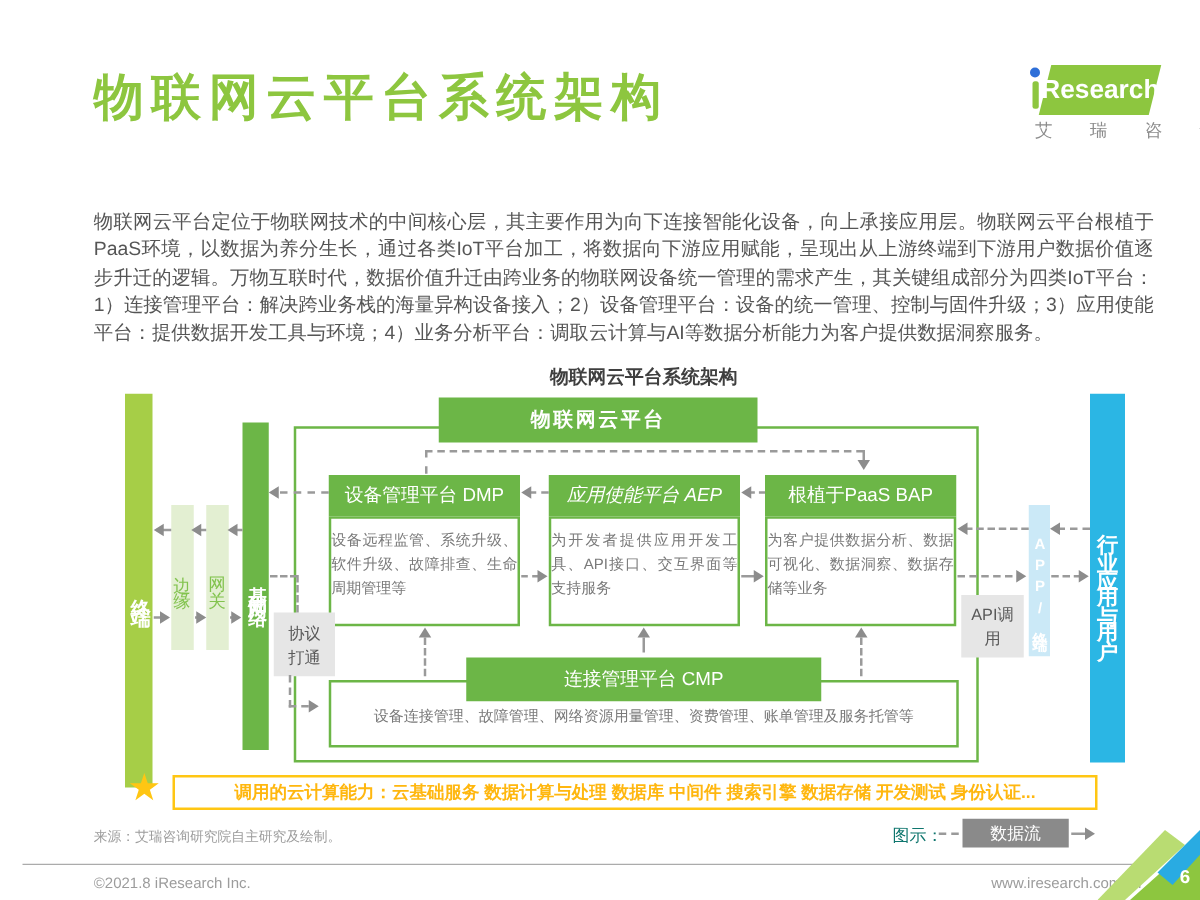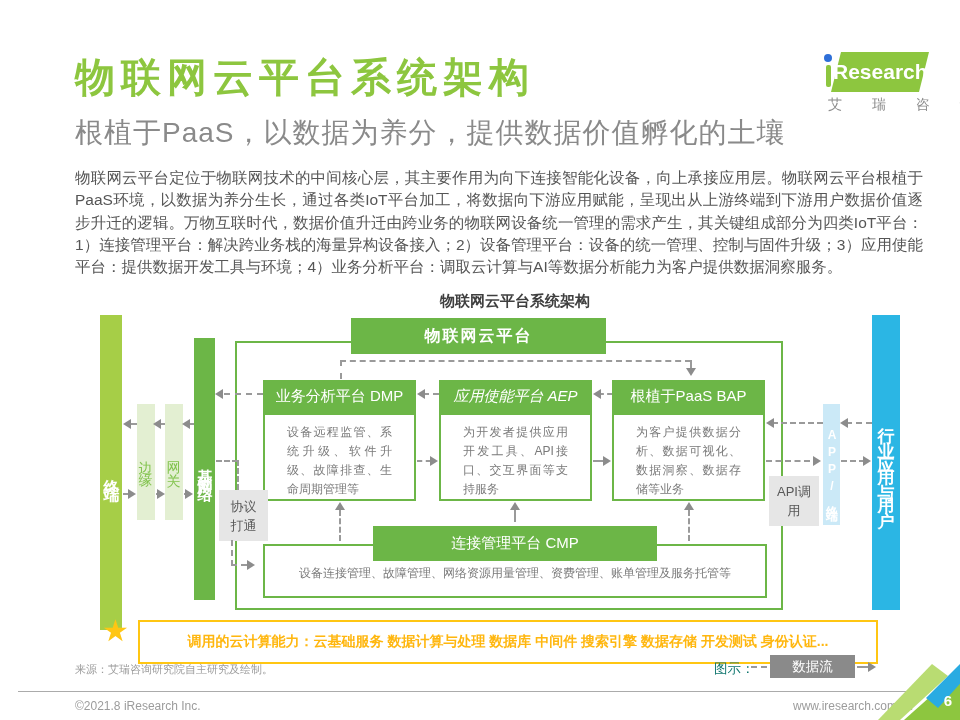--- a/index.html
+++ b/index.html
@@ -16,21 +16,21 @@
   .logo-flag span{transform:skewX(14deg);color:#fff;font-weight:bold;font-size:21px;}
   .logo-i-stem{position:absolute;left:808px;top:65px;width:5px;height:22px;background:#8DC63F;border-radius:2px;}
   .logo-i-dot{position:absolute;left:806px;top:54px;width:8px;height:8px;border-radius:50%;background:#2E6FD8;}
   .logo-caption{position:absolute;left:810px;top:96px;font-size:14px;color:#8C8C8C;letter-spacing:13px;white-space:nowrap;}
   
   .dg-title{font-size:15px;font-weight:bold;color:#3F3F3F;text-align:center;}
   .outer-box{border:2px solid #6CB647;box-sizing:border-box;}
   .green-bar{background:#6CB647;color:#fff;display:flex;align-items:center;justify-content:center;box-sizing:border-box;}
   .plat-head{background:#6CB647;color:#fff;font-size:15px;display:flex;align-items:center;justify-content:center;box-sizing:border-box;white-space:nowrap;}
   .plat-body{background:#fff;border:2px solid #6CB647;box-sizing:border-box;font-size:12px;color:#7A7A7A;
-             line-height:19px;padding:8px 22px;text-align:justify;}
+             line-height:19px;padding:8px 0;text-align:justify;}
   .vbar{display:flex;align-items:center;justify-content:center;writing-mode:vertical-rl;text-orientation:upright;box-sizing:border-box;}
   .gray-box{background:#E6E6E6;color:#595959;font-size:13px;line-height:19px;display:flex;align-items:center;justify-content:center;text-align:center;box-sizing:border-box;flex-wrap:wrap;}
   .dash-h{position:absolute;border-top:2px dashed #9a9a9a;}
   .dash-v{position:absolute;border-left:2px dashed #9a9a9a;}
   .head{position:absolute;width:0;height:0;}
   .head-l{border:5px solid transparent;border-left:0;border-right:8px solid #8c8c8c;}
   .head-r{border:5px solid transparent;border-right:0;border-left:8px solid #8c8c8c;}
   .head-u{border:5px solid transparent;border-top:0;border-bottom:8px solid #8c8c8c;}
   .head-d{border:5px solid transparent;border-bottom:0;border-top:8px solid #8c8c8c;}
   
@@ -50,36 +50,35 @@
 
   <h1 class="page-title abs" style="left:57px;top:50px;">物联网云平台系统架构</h1>
   <div>
     <span class="logo-i-dot"></span>
     <span class="logo-i-stem"></span>
     <div class="logo-flag">
       <span>Research</span>
     </div>
     <div class="logo-caption">艾 瑞 咨 询</div>
   </div>
-  <h2 class="page-subtitle abs" style="left:57px;top:114px;">根植于PaaS，以数据为养分，提供数据价值孵化的土壤</h2>
   <p class="intro abs" style="left:57px;top:167px;width:848px;">物联网云平台定位于物联网技术的中间核心层，其主要作用为向下连接智能化设备，向上承接应用层。物联网云平台根植于PaaS环境，以数据为养分生长，通过各类IoT平台加工，将数据向下游应用赋能，呈现出从上游终端到下游用户数据价值逐步升迁的逻辑。万物互联时代，数据价值升迁由跨业务的物联网设备统一管理的需求产生，其关键组成部分为四类IoT平台：1）连接管理平台：解决跨业务栈的海量异构设备接入；2）设备管理平台：设备的统一管理、控制与固件升级；3）应用使能平台：提供数据开发工具与环境；4）业务分析平台：调取云计算与AI等数据分析能力为客户提供数据洞察服务。</p>
 
   <div>
     <div class="dg-title abs" style="left:217px;top:292px;width:560px;">物联网云平台系统架构</div>
 
     <div class="outer-box abs" style="left:217px;top:341px;width:548px;height:269px;"></div>
 
     <div class="vbar abs" style="left:82px;top:315px;width:22px;height:315px;background:#A6CE47;color:#fff;font-size:16px;font-weight:bold;letter-spacing:7px;">终端</div>
     <div class="vbar abs" style="left:119px;top:404px;width:18px;height:116px;background:#E3EFD2;color:#82C34E;font-size:14px;letter-spacing:12px;">边缘</div>
     <div class="vbar abs" style="left:147px;top:404px;width:18px;height:116px;background:#E3EFD2;color:#82C34E;font-size:14px;letter-spacing:12px;">网关</div>
     <div class="vbar abs" style="left:176px;top:338px;width:21px;height:262px;background:#6CB647;color:#fff;font-size:15px;font-weight:bold;letter-spacing:6px;">基础网络</div>
 
     <div class="green-bar abs" style="left:333px;top:318px;width:255px;height:36px;font-size:16px;font-weight:bold;letter-spacing:2px;">物联网云平台</div>
 
-    <div class="plat-head abs" style="left:245px;top:380px;width:153px;height:33px;">业务分析平台 DMP</div>
+    <div class="plat-head abs" style="left:245px;top:380px;width:153px;height:33px;">设备管理平台 DMP</div>
     <div class="plat-body abs" style="left:245px;top:413px;width:153px;height:88px;">设备远程监管、系统升级、软件升级、故障排查、生命周期管理等</div>
 
     <div class="plat-head abs" style="left:421px;top:380px;width:153px;height:33px;font-style:italic;">应用使能平台 AEP</div>
     <div class="plat-body abs" style="left:421px;top:413px;width:153px;height:88px;">为开发者提供应用开发工具、API接口、交互界面等支持服务</div>
 
     <div class="plat-head abs" style="left:594px;top:380px;width:153px;height:33px;">根植于PaaS BAP</div>
     <div class="plat-body abs" style="left:594px;top:413px;width:153px;height:88px;">为客户提供数据分析、数据可视化、数据洞察、数据存储等业务</div>
 
     <div class="plat-body abs" style="left:245px;top:544px;width:504px;height:54px;padding:0;display:flex;align-items:flex-end;justify-content:center;">
       <span style="font-size:12px;color:#7A7A7A;padding-bottom:12px;font-family:Liberation Mono, monospace;">设备连接管理、故障管理、网络资源用量管理、资费管理、账单管理及服务托管等</span>
@@ -135,21 +134,21 @@
         <div class="head head-r" style="left: 167px; top: 489px;"></div>
         <div class="head head-r" style="left: 229px; top: 560px;"></div>
         <div class="head head-u" style="left: 317px; top: 502px;"></div>
         <div class="head head-u" style="left: 492px; top: 502px;"></div>
         <div class="head head-u" style="left: 666px; top: 502px;"></div>
         <div class="head head-d" style="left: 668px; top: 368px;"></div>
       </div>
   </div>
 
   <div class="star abs" style="left:84px;top:616px;">★</div>
-  <div class="note-box abs" style="left:120px;top:620px;width:740px;height:44px;">
+  <div class="note-box abs" style="left:120px;top:620px;width:740px;height:28px;">
     <span class="note-text">调用的云计算能力：云基础服务 数据计算与处理 数据库 中间件 搜索引擎 数据存储  开发测试 身份认证...</span>
   </div>
 
   <div>
     <span class="legend-label abs" style="left:696px;top:660px;">图示：</span>
     <div class="dash-h abs" style="left:733px;top:666px;width:16px;"></div>
     <div class="legend-box abs" style="left:752px;top:655px;width:85px;height:23px;">数据流</div>
     <div class="dash-h abs" style="left:839px;top:666px;width:11px;"></div>
     <div class="head head-r abs" style="left:850px;top:662px;"></div>
   </div>

